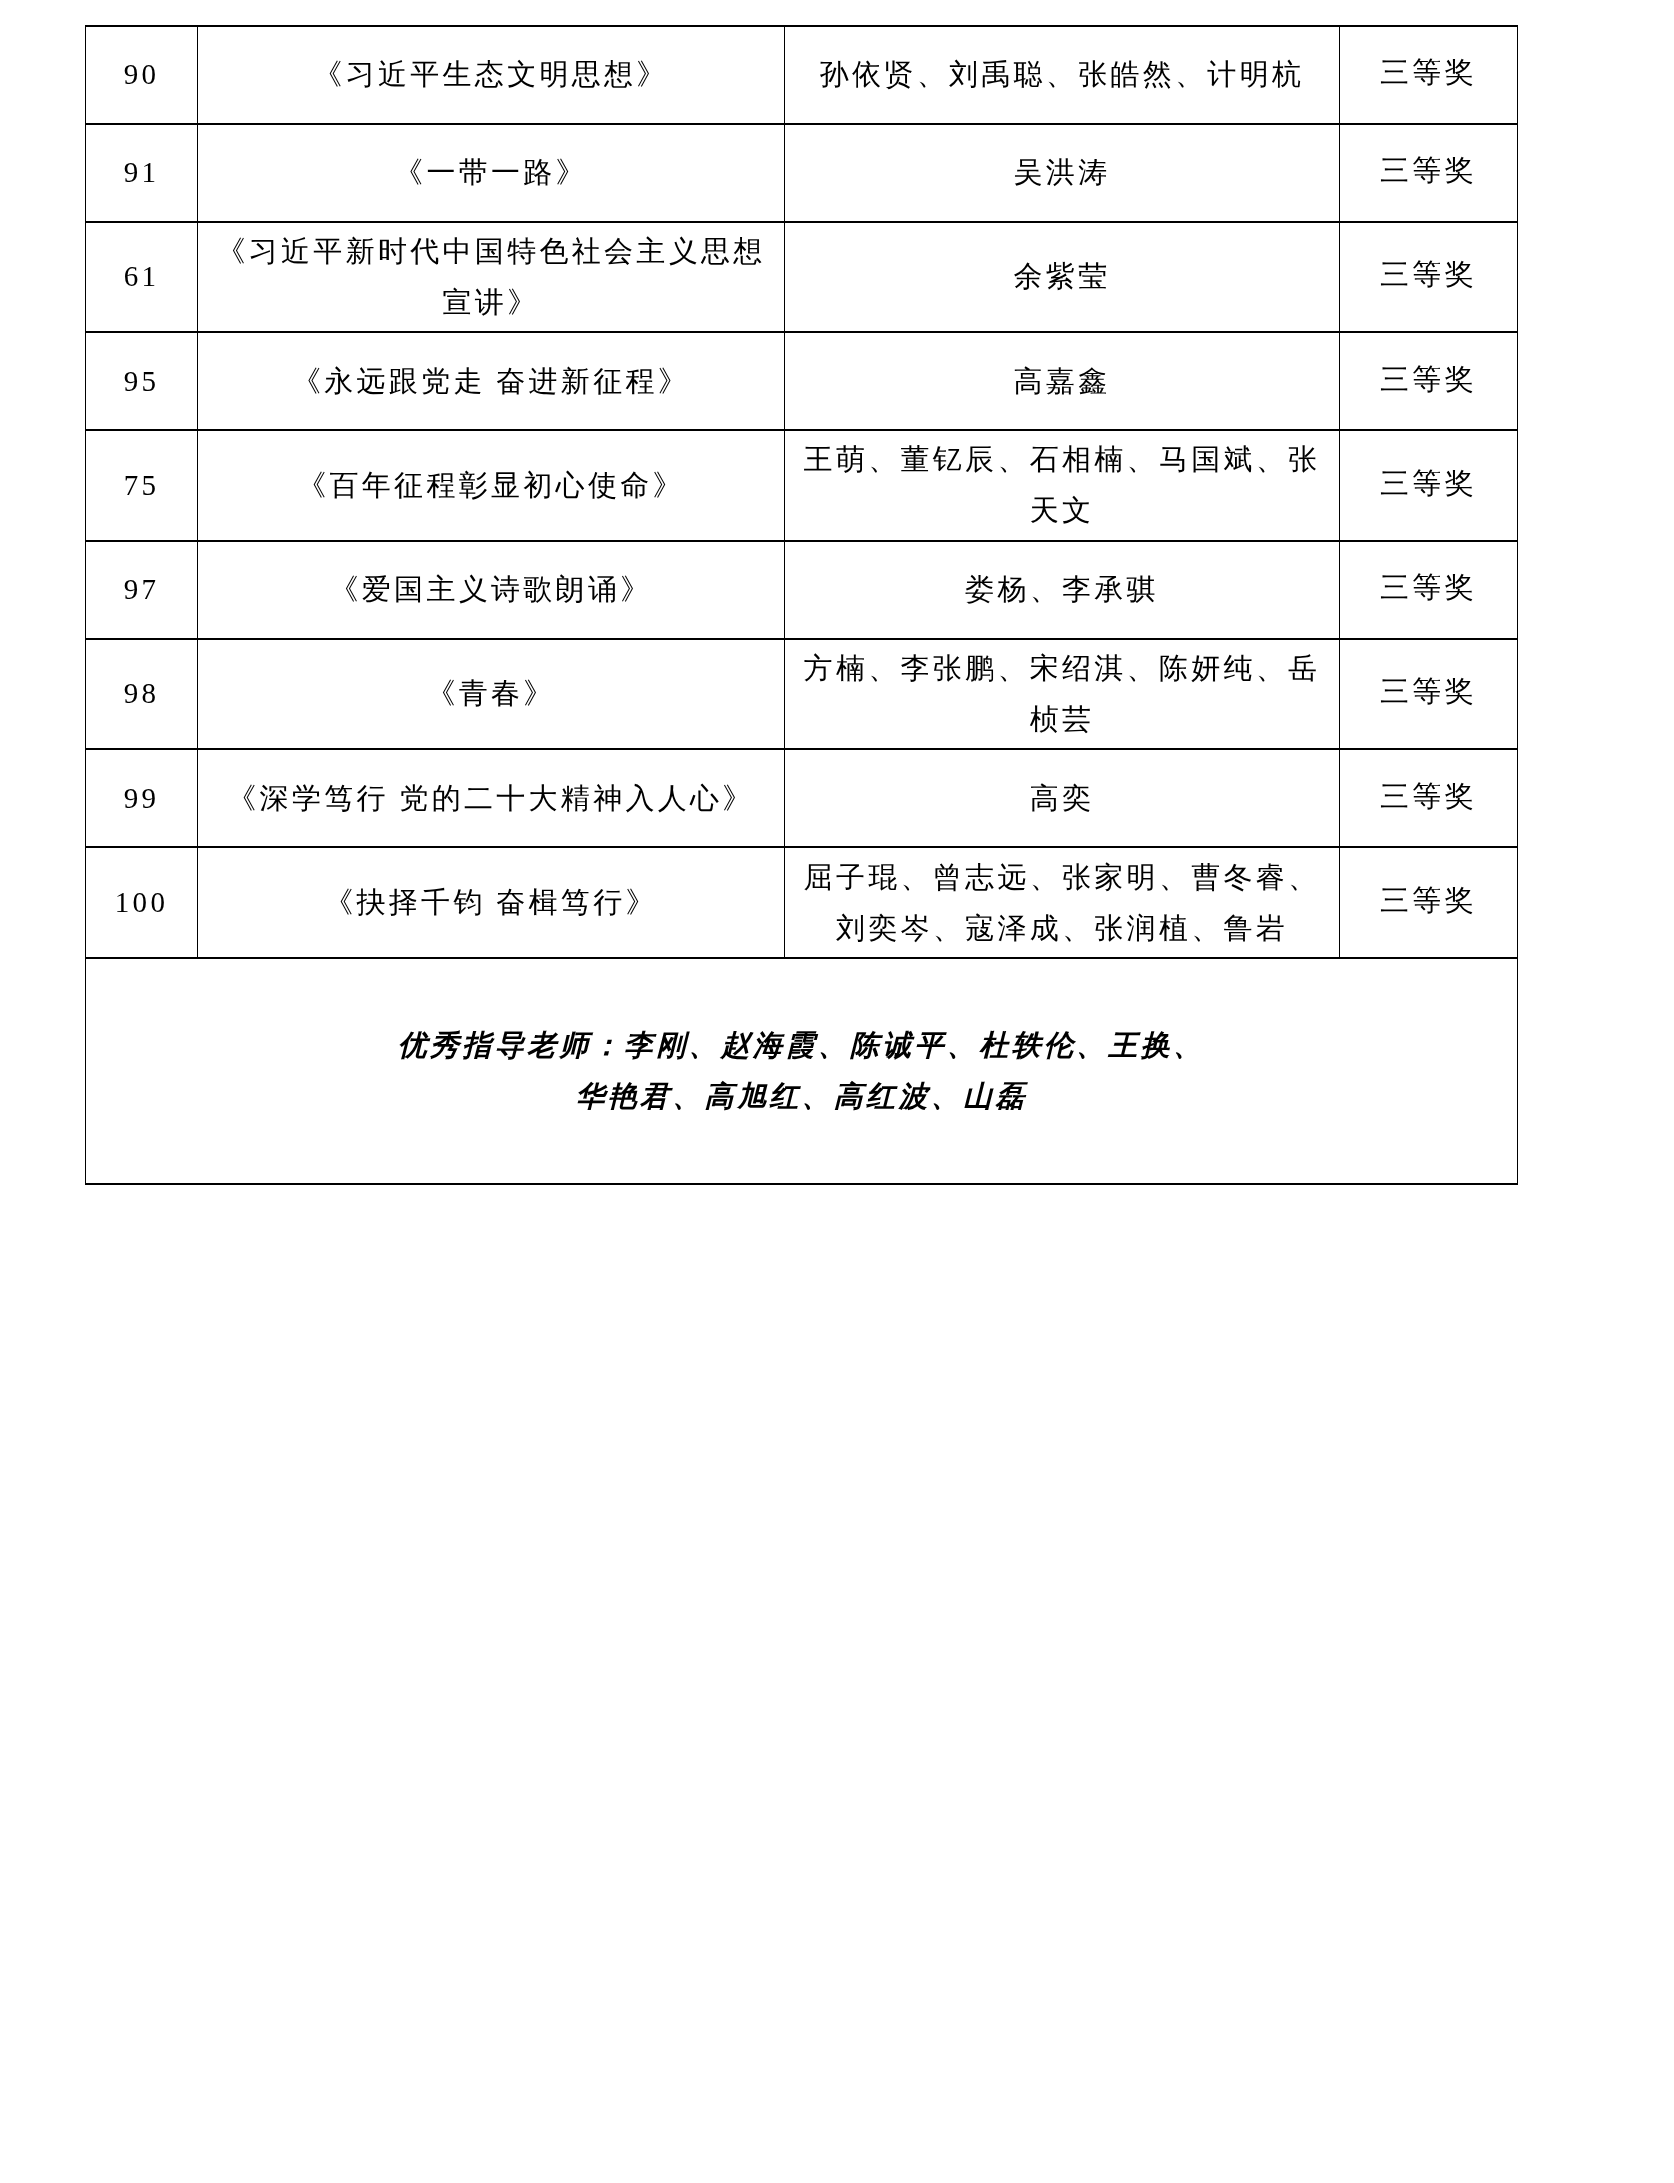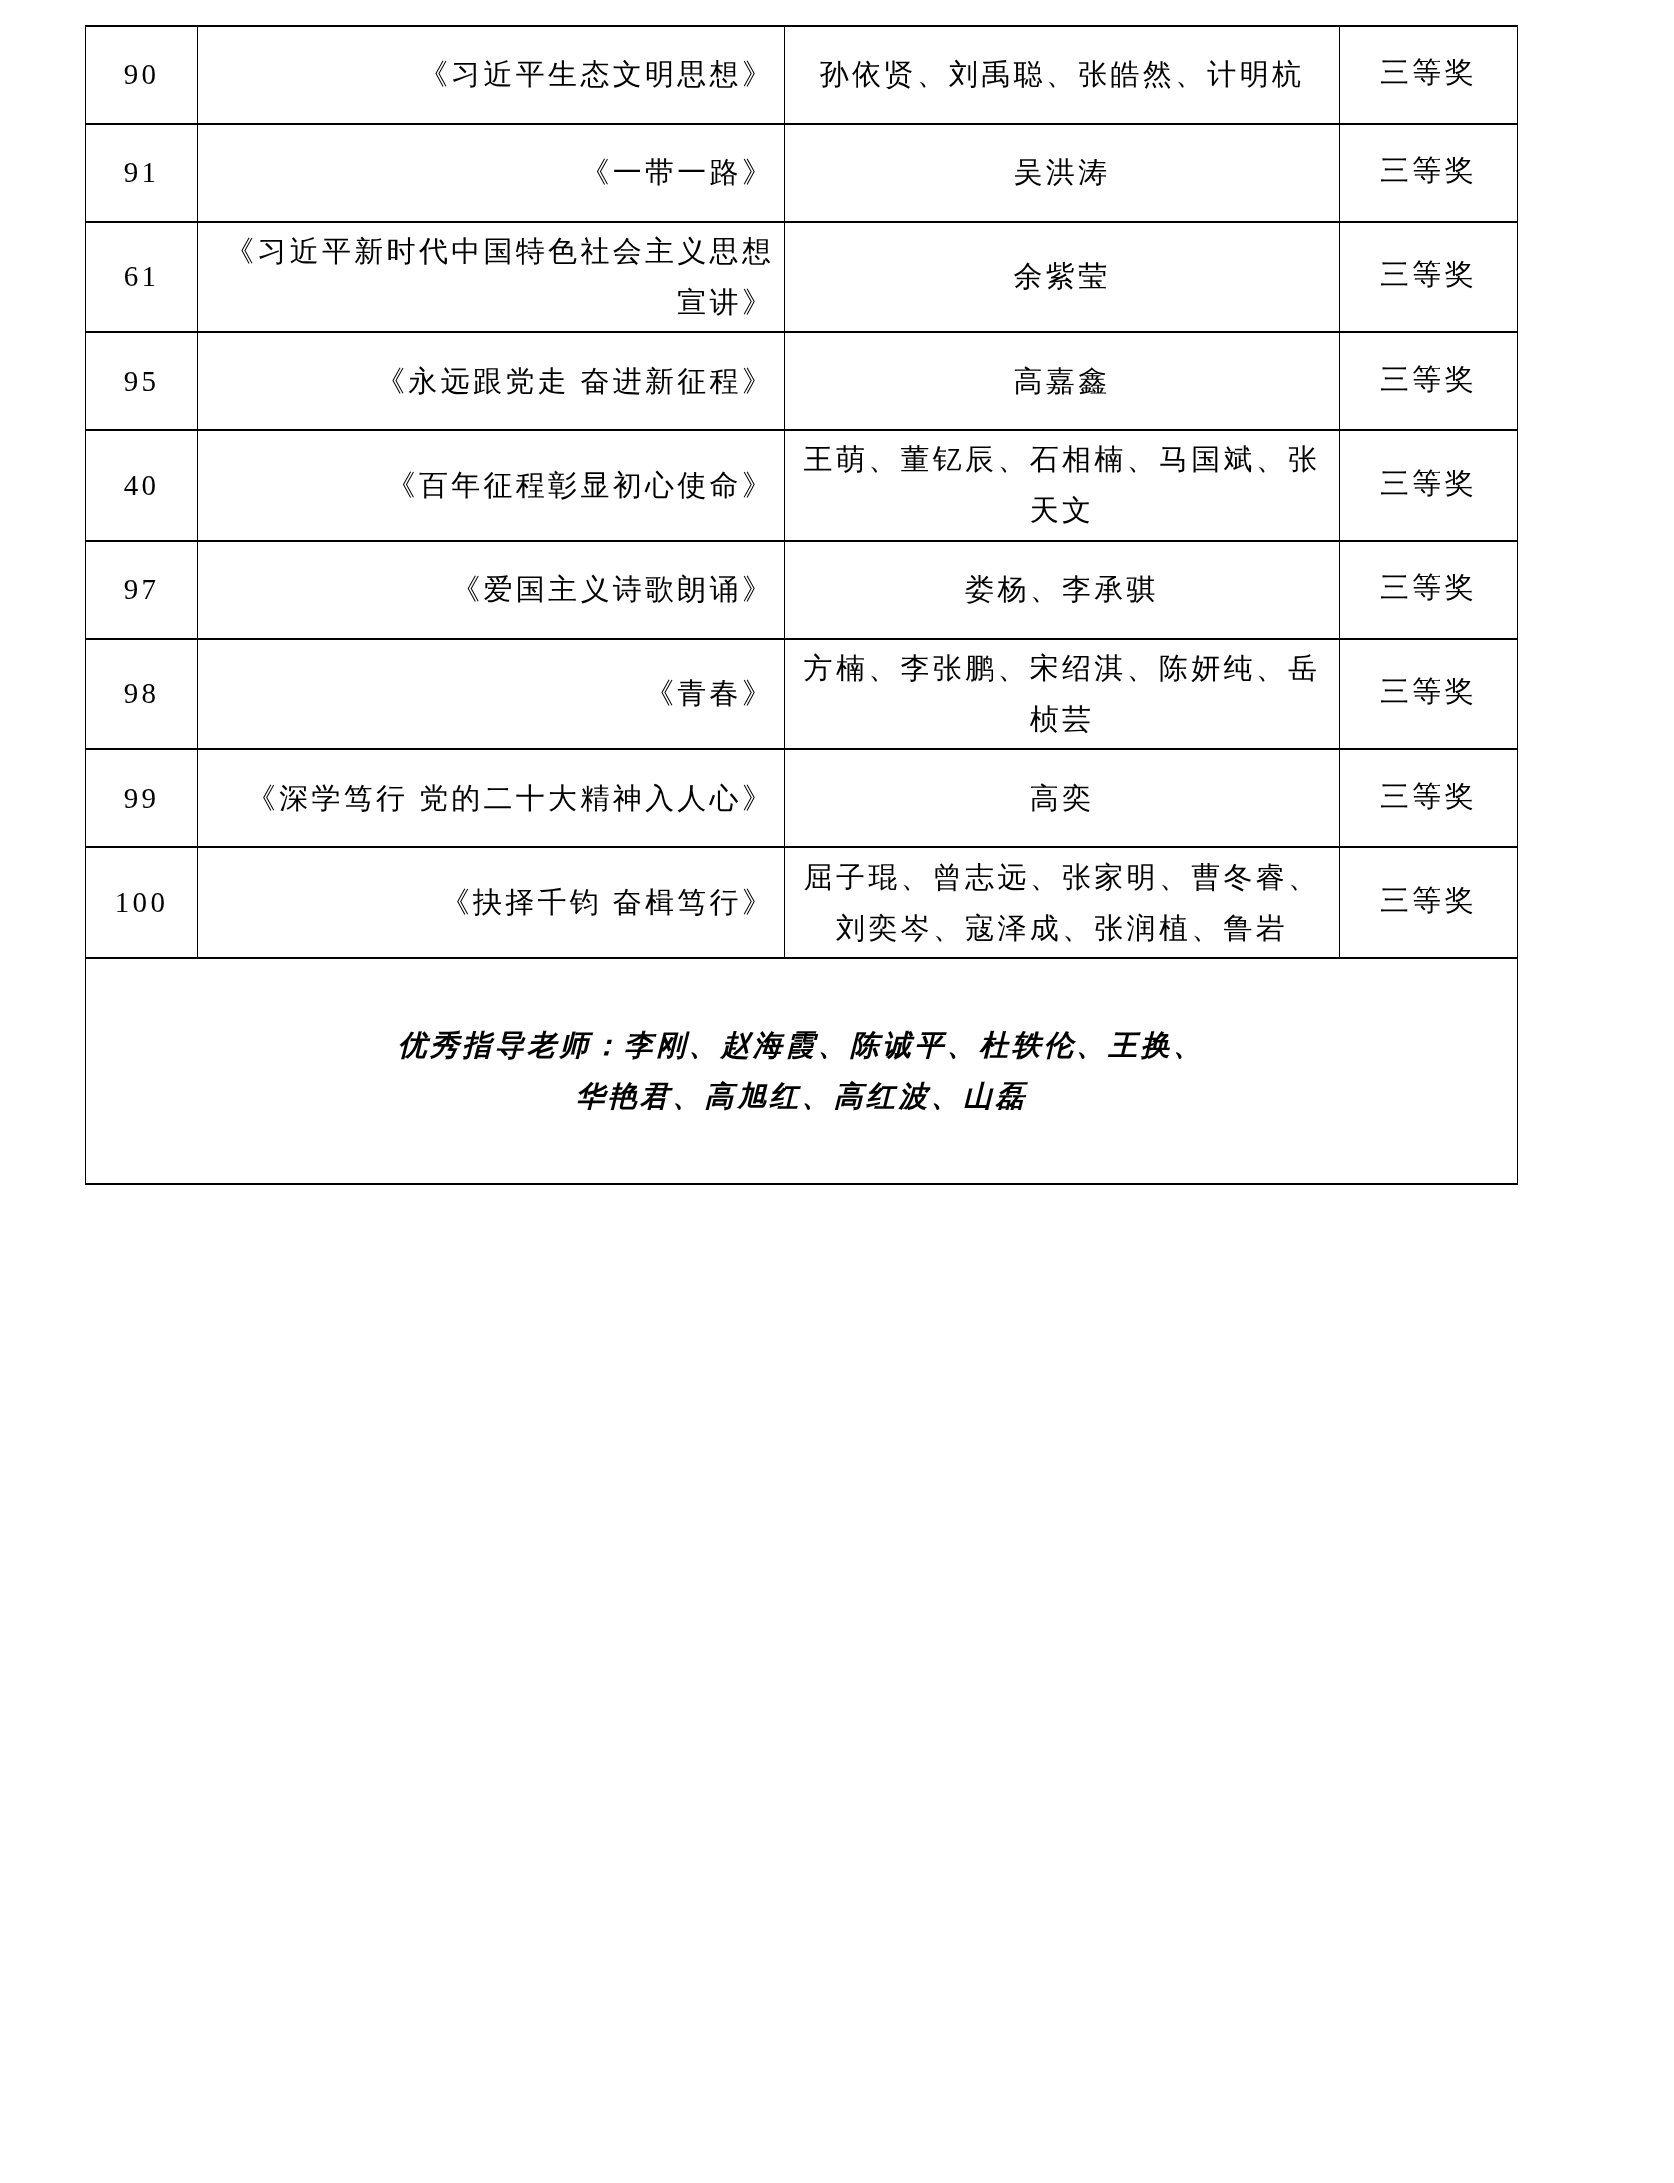--- a/index.html
+++ b/index.html
@@ -39,21 +39,21 @@
   }
   table.awards tr.data-row {
     height: 98px;
   }
   td.num {
     text-align: center;
     letter-spacing: 0;
     padding: 0;
   }
   td.title {
-    text-align: right;
+    text-align: center;
     padding-left: 13px;
     padding-right: 9.8px;
   }
   td.names {
     text-align: center;
     padding-left: 9.8px;
     padding-right: 4.9px;
   }
   td.award {
     text-align: center;
@@ -103,21 +103,21 @@
         <td class="names">余紫莹</td>
         <td class="award">三等奖</td>
       </tr>
       <tr class="data-row">
         <td class="num">95</td>
         <td class="title">《永远跟党走 奋进新征程》</td>
         <td class="names">高嘉鑫</td>
         <td class="award">三等奖</td>
       </tr>
       <tr class="data-row">
-        <td class="num">40</td>
+        <td class="num">75</td>
         <td class="title">《百年征程彰显初心使命》</td>
         <td class="names">王萌、董钇辰、石相楠、马国斌、张天文</td>
         <td class="award">三等奖</td>
       </tr>
       <tr class="data-row">
         <td class="num">97</td>
         <td class="title">《爱国主义诗歌朗诵》</td>
         <td class="names">娄杨、李承骐</td>
         <td class="award">三等奖</td>
       </tr>

